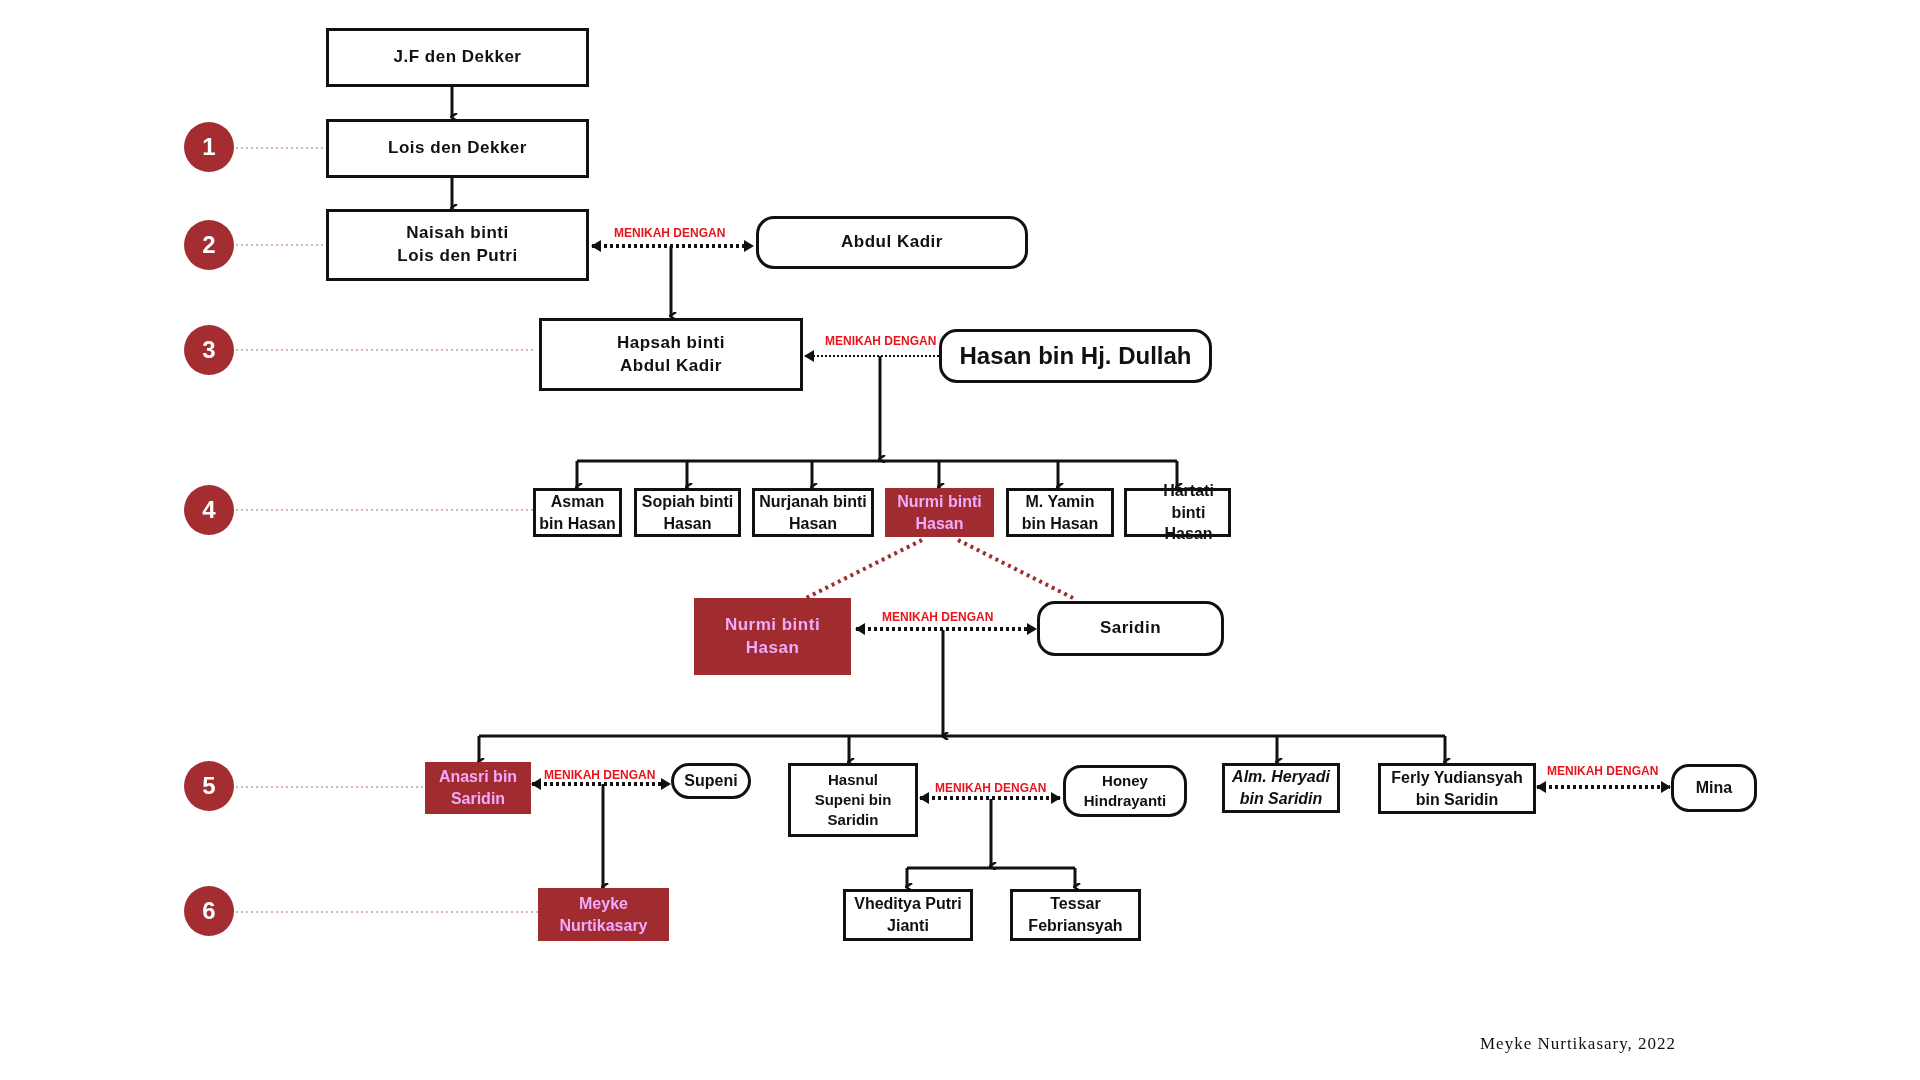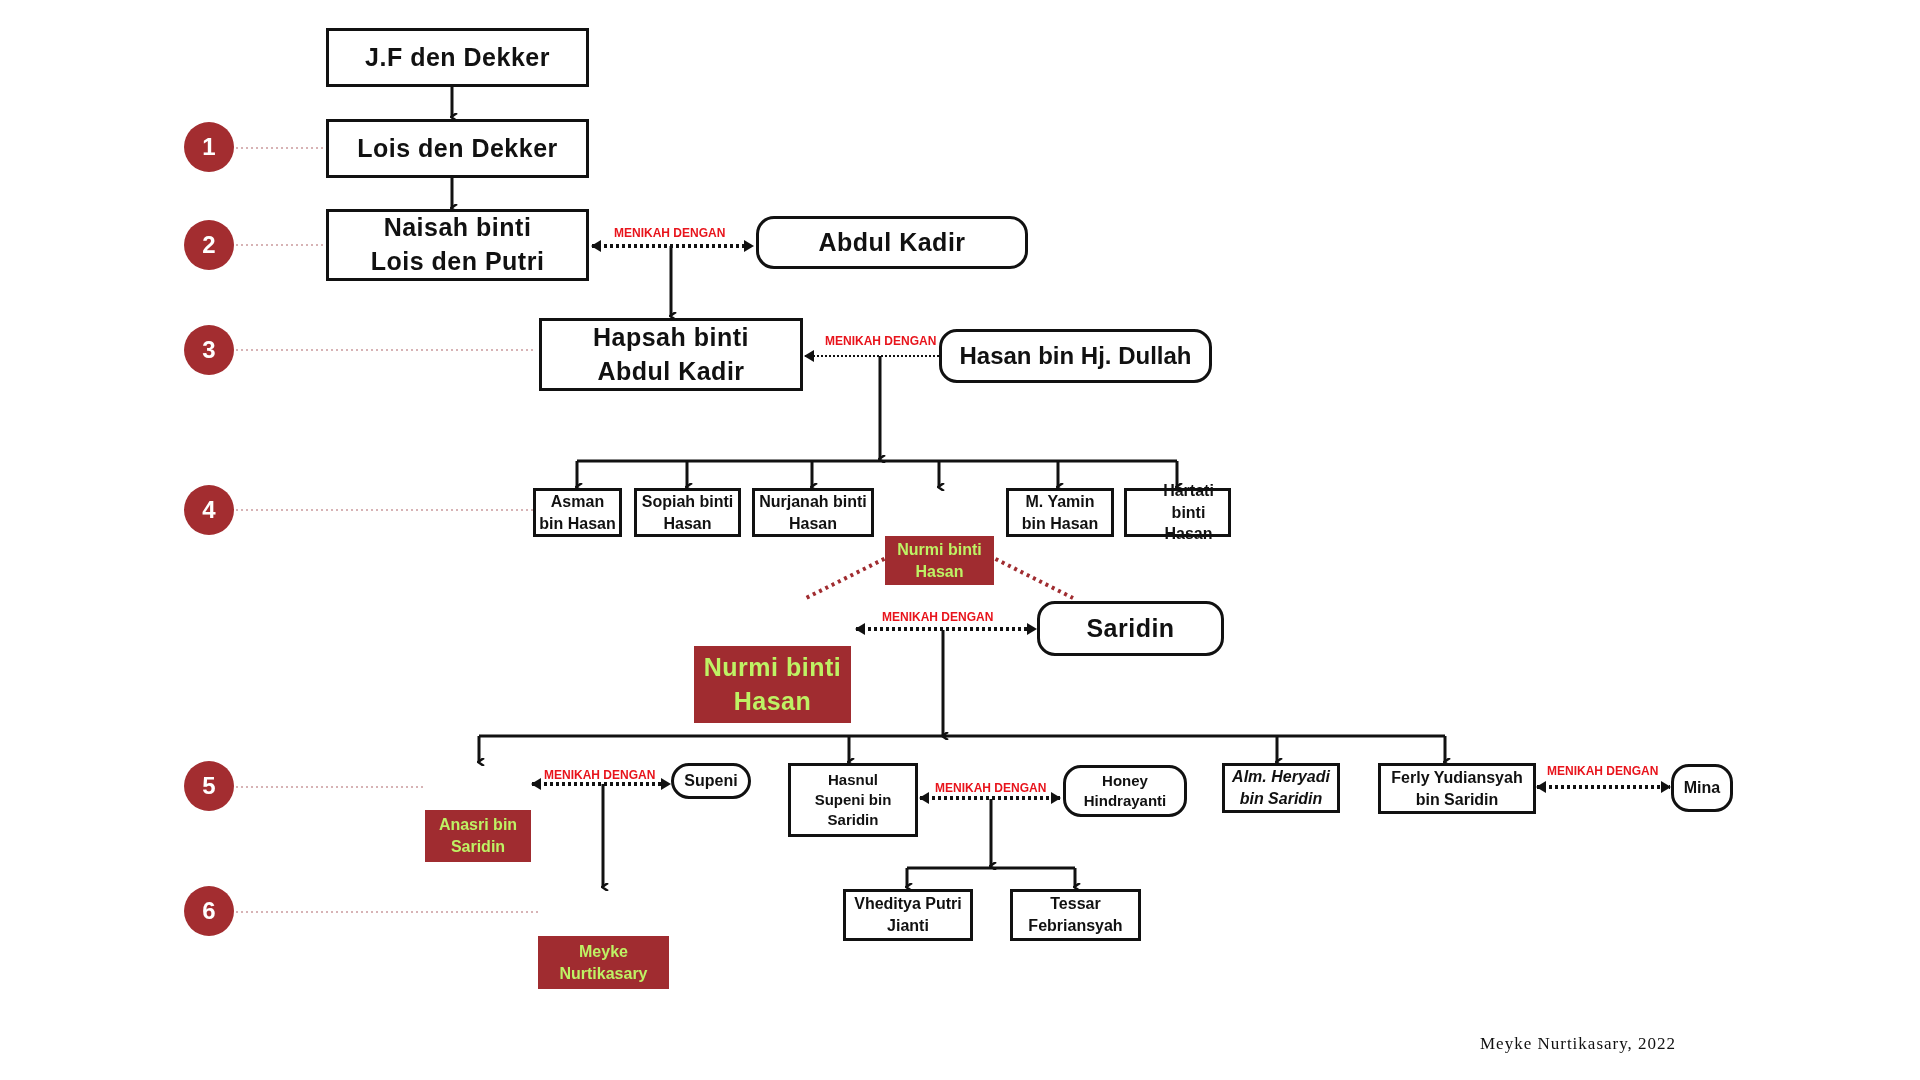--- a/index.html
+++ b/index.html
@@ -1,21 +1,21 @@
 <!DOCTYPE html>
 <html><head>
 <meta charset="utf-8">
 <style>
   html,body{margin:0;padding:0;background:#fff;}
   body{width:1920px;height:1080px;position:relative;overflow:hidden;font-family:"Liberation Sans",sans-serif;color:#111;}
   svg.lines{position:absolute;left:0;top:0;width:1920px;height:1080px;}
   .node{position:absolute;box-sizing:border-box;border:3px solid #111;background:#fff;display:flex;align-items:center;justify-content:center;text-align:center;font-weight:bold;line-height:1.35;white-space:pre-line;}
   .node.round{border-radius:18px;}
-  .node.hl{background:#a02c30;border-color:#a02c30;color:#bef264;margin-top:48px;}
-  .big{font-size:25px;letter-spacing:0.5px;}
+  .node.hl{background:#a02c30;border-color:#a02c30;color:#f0abfc;}
+  .big{font-size:17px;letter-spacing:0.5px;}
   .mid{font-size:24px;}
   .sm{font-size:16px;}
   .xs{font-size:15px;}
   .badge{position:absolute;width:50px;height:50px;border-radius:50%;background:#a32d30;color:#fff;font-weight:bold;font-size:24px;display:flex;align-items:center;justify-content:center;}
   .mlabel{position:absolute;color:#e8141c;font-weight:bold;font-size:12px;white-space:nowrap;}
   .sig{position:absolute;font-family:Liberation Serif, serif;font-size:17px;letter-spacing:1px;}
 </style>
 </head>
 <body>
 
@@ -123,21 +123,21 @@
 Saridin</div>
 <div class="mlabel" style="left:935px;top:781px;">MENIKAH DENGAN</div>
 <div class="node round xs" style="left:1063px;top:765px;width:124px;height:52px;">Honey
 Hindrayanti</div>
 
 <div class="node sm" style="left:1222px;top:763px;width:118px;height:50px;font-style:italic;">Alm. Heryadi
 bin Saridin</div>
 <div class="node sm" style="left:1378px;top:763px;width:158px;height:51px;">Ferly Yudiansyah
 bin Saridin</div>
 <div class="mlabel" style="left:1547px;top:764px;">MENIKAH DENGAN</div>
-<div class="node round sm" style="left:1671px;top:764px;width:62px;height:48px;">Mina</div>
+<div class="node round sm" style="left:1671px;top:764px;width:86px;height:48px;">Mina</div>
 
 <div class="node sm hl" style="left:538px;top:888px;width:131px;height:53px;">Meyke
 Nurtikasary</div>
 <div class="node sm" style="left:843px;top:889px;width:130px;height:52px;">Vheditya Putri
 Jianti</div>
 <div class="node sm" style="left:1010px;top:889px;width:131px;height:52px;">Tessar
 Febriansyah</div>
 
 <div class="sig" style="left:1480px;top:1034px;">Meyke Nurtikasary, 2022</div>
 

